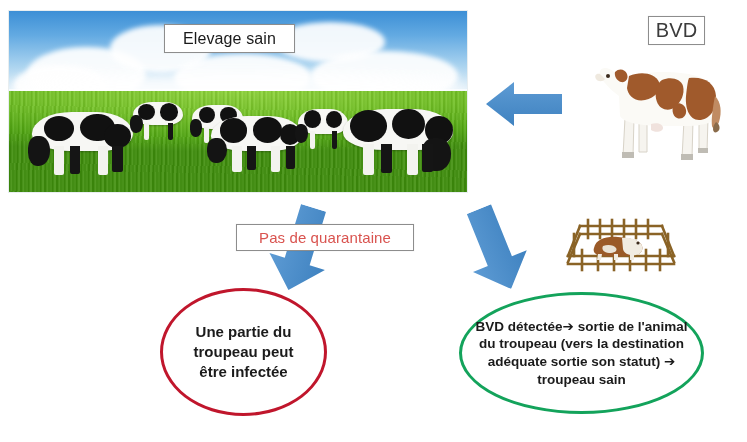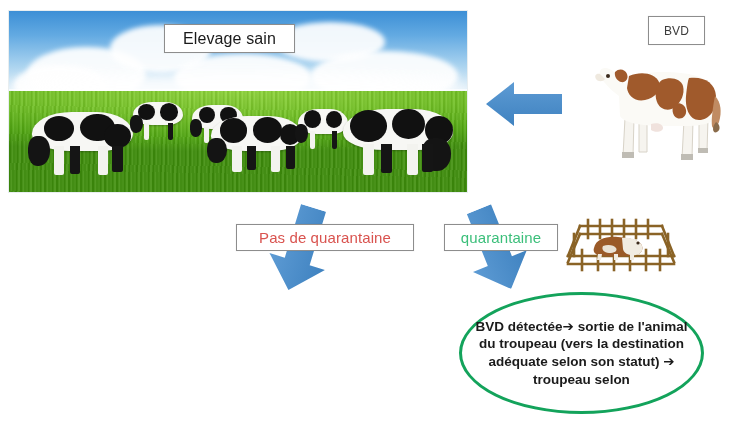--- a/index.html
+++ b/index.html
@@ -52,21 +52,21 @@
     position:absolute;
     background:#ffffff;
     border:1.4px solid #8d8d8d;
     box-sizing:border-box;
     display:flex;align-items:center;justify-content:center;
     letter-spacing:.1px;
     white-space:nowrap;
     box-shadow:0 0 0 .5px rgba(0,0,0,.04);
   }
   #elevage-label{left:164px;top:24px;width:131px;height:29px;font-size:16px;color:#1a1a1a;}
-  #bvd-label{left:648px;top:16px;width:57px;height:29px;font-size:12px;color:#3b3b3b;}
+  #bvd-label{left:648px;top:16px;width:57px;height:29px;font-size:20px;color:#3b3b3b;}
   #pas-quarantaine-label{left:236px;top:224px;width:178px;height:27px;font-size:15px;color:#d9534f;z-index:6;}
   #quarantaine-label{left:444px;top:224px;width:114px;height:27px;font-size:15px;color:#3bbf7a;z-index:6;}
 
   
   .arrow-left{
     position:absolute;left:486px;top:78px;width:76px;height:52px;z-index:3;
   }
   .arrow-down{position:absolute;width:66px;height:86px;z-index:5;}
   #arrow-down-left{left:268px;top:206px;transform:rotate(17deg);}
   #arrow-down-right{left:462px;top:206px;transform:rotate(-22deg);}
@@ -226,23 +226,20 @@
         </linearGradient>
       </defs>
       <path d="M0 26 L28 4 L28 16 L76 16 L76 36 L28 36 L28 48 Z" fill="url(#blg)"></path>
     </svg>
   </div>
 
   <div class="lbl" id="pas-quarantaine-label">
     <span>Pas de quarantaine</span>
   </div>
 
-  <div class="lbl" id="quarantaine-label">
-    <span>quarantaine</span>
-  </div>
 
   <div class="arrow-down" id="arrow-down-left">
     <svg viewBox="0 0 66 86" width="66" height="86">
       <defs>
         <linearGradient id="bdg1" x1="0" y1="0" x2="1" y2="0">
           <stop offset="0" stop-color="#5d9bd4"></stop>
           <stop offset="1" stop-color="#3f82c0"></stop>
         </linearGradient>
       </defs>
       <path d="M20 0 L46 0 L46 56 L62 56 L33 86 L4 56 L20 56 Z" fill="url(#bdg1)"></path>
@@ -300,18 +297,21 @@
         <path d="M60 26 C68 25 76 28 79 32 C82 36 80 42 74 43 C68 44 62 42 61 37 Z" fill="#f1ece2"></path>
         <circle cx="76" cy="31" r="1.6" fill="#3a2a1c"></circle>
         <path d="M36 42 L35 48 L39 48 L40 42 Z" fill="#f1ece2"></path>
         <path d="M52 42 L52 48 L56 48 L56 42 Z" fill="#f1ece2"></path>
         <path d="M68 42 L68 48 L72 48 L72 42 Z" fill="#f1ece2"></path>
         <path d="M41 34 C46 32 52 33 54 36 C56 39 52 41 47 41 C42 41 39 37 41 34 Z" fill="#e9e2d5"></path>
       </g>
     </svg>
   </div>
 
+  <div class="outcome" id="red-circle">
+    <span class="txt">Une partie du troupeau peut être infectée</span>
+  </div>
 
   <div class="outcome" id="green-ellipse">
-    <span class="txt">BVD détectée➔ sortie de l'animal du troupeau (vers la destination adéquate selon son statut) ➔ troupeau selon</span>
+    <span class="txt">BVD détectée➔ sortie de l'animal du troupeau (vers la destination adéquate sortie son statut) ➔ troupeau sain</span>
   </div>
 
 </div>
 
 </body></html>

